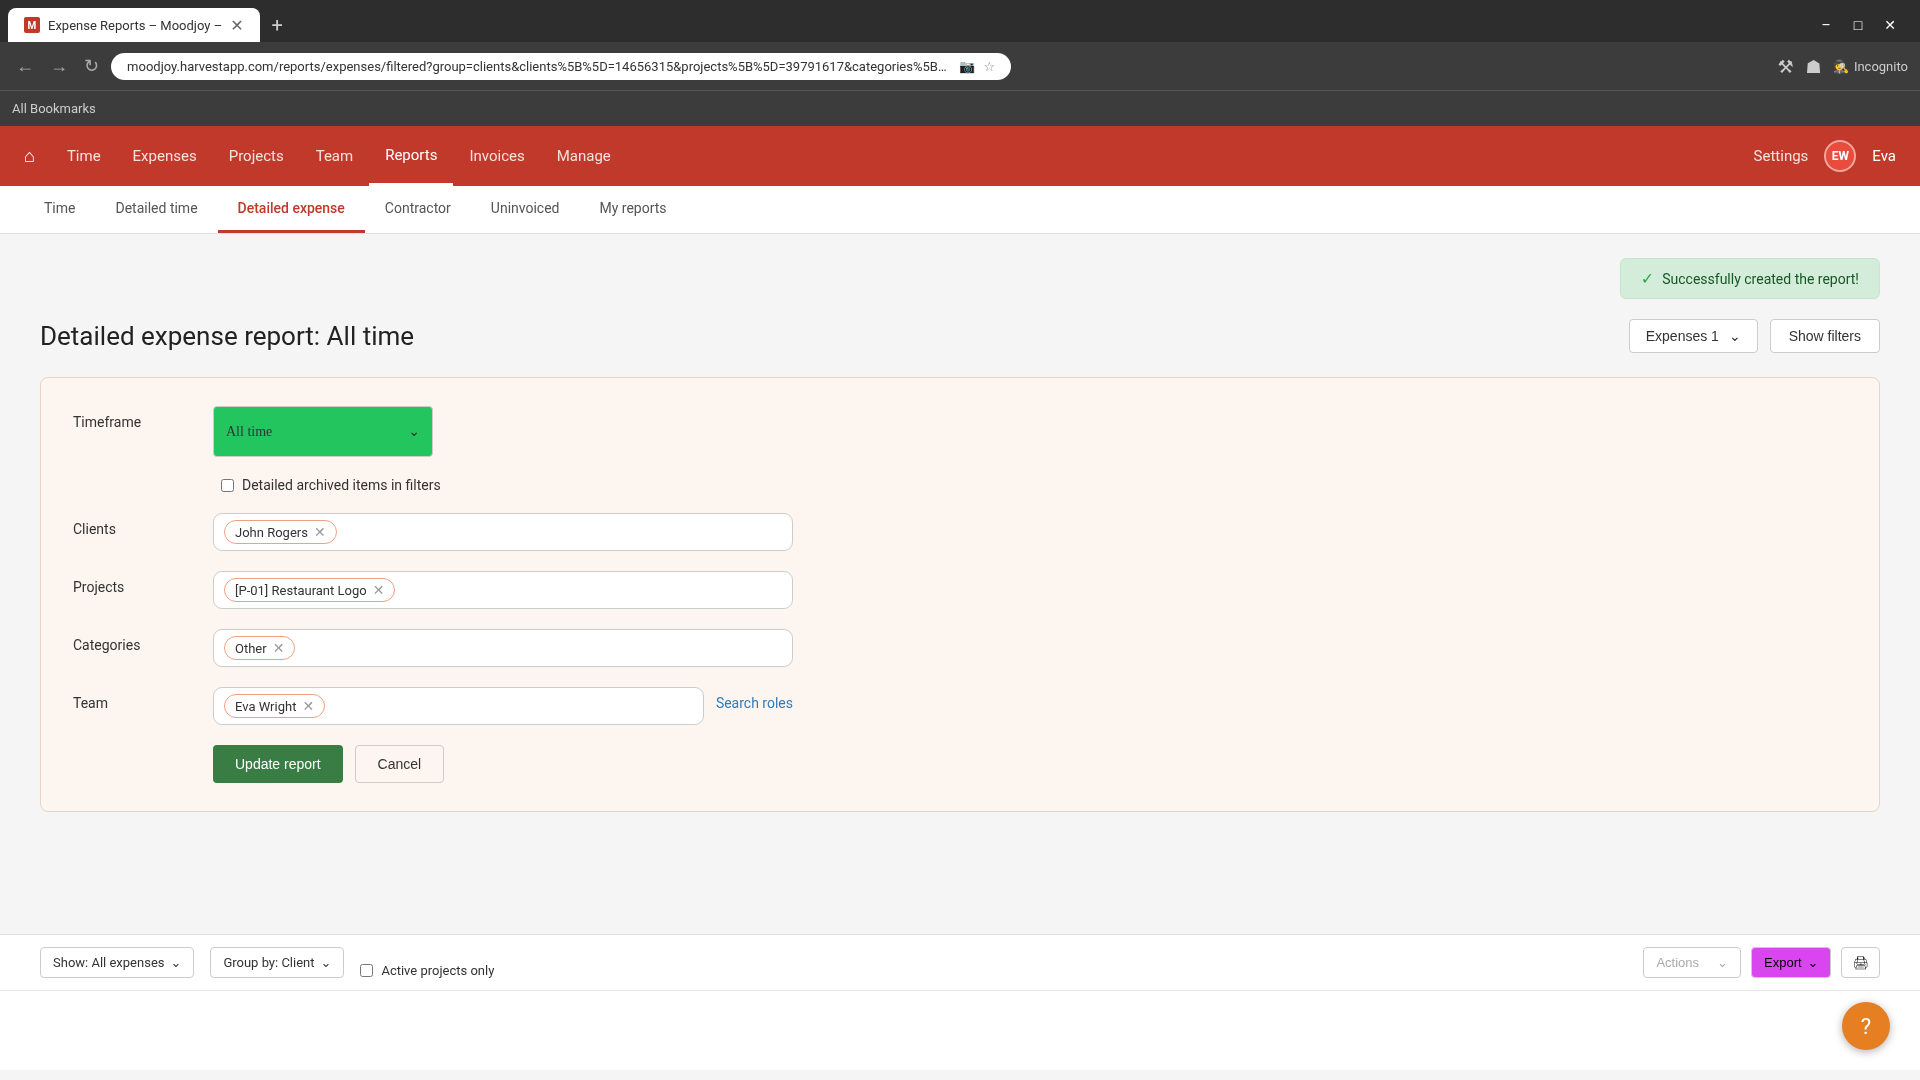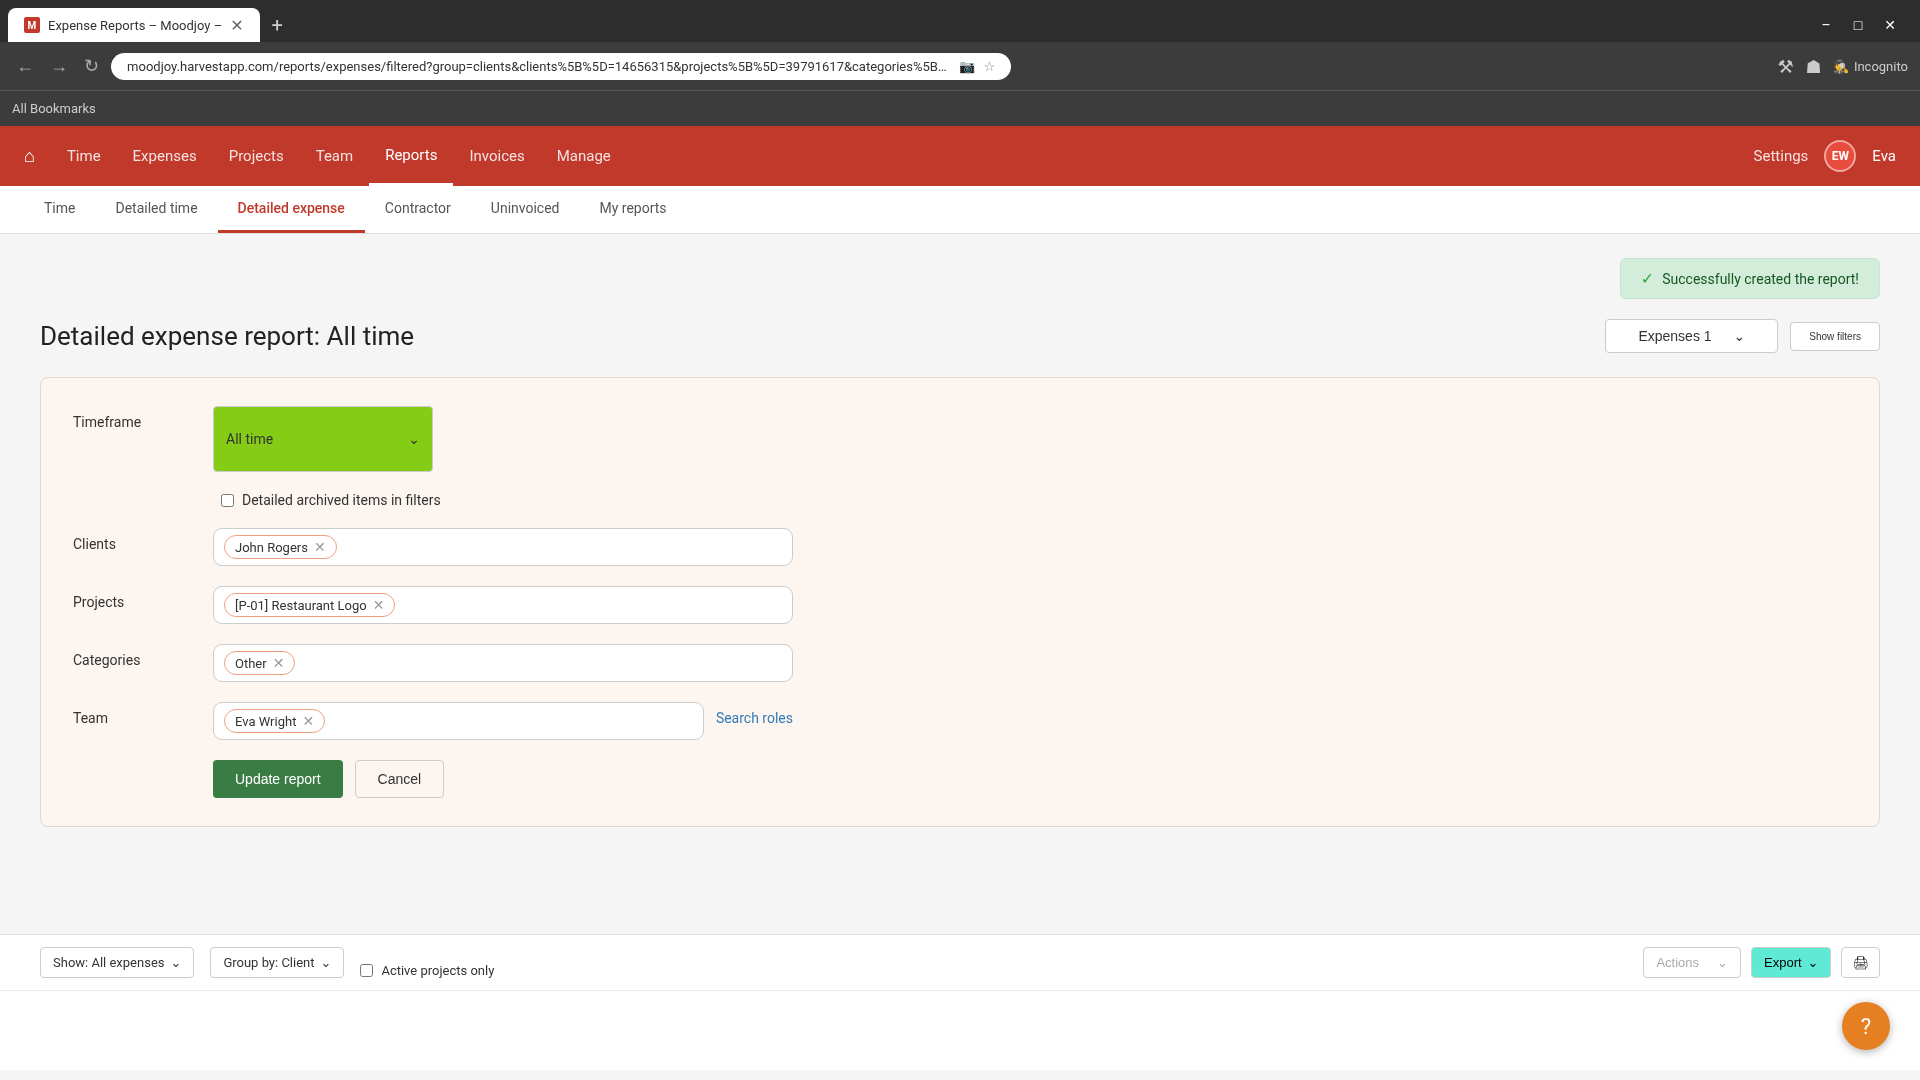--- a/index.html
+++ b/index.html
@@ -51,52 +51,52 @@
 
     
     .toast { background: #d4edda; border: 1px solid #c3e6cb; border-radius: 6px; padding: 10px 20px; display: inline-flex; align-items: center; gap: 8px; color: #155724; font-size: 14px; margin-bottom: 20px; margin-left: auto; margin-right: auto; display: flex; justify-content: center; width: fit-content; position: relative; left: 50%; transform: translateX(-50%); }
     .toast-check { color: #28a745; font-size: 16px; }
 
     
     .page-header { display: flex; align-items: center; justify-content: space-between; margin-bottom: 24px; margin-top: 8px; }
     .page-title { font-size: 26px; font-weight: 400; color: #222; }
     .page-actions { display: flex; gap: 12px; align-items: center; }
 
-    .expenses-btn { background: #fff; border: 1px solid #ccc; border-radius: 4px; padding: 8px 32px; font-size: 14px; color: #333; cursor: pointer; display: flex; align-items: flex-start; gap: 22px; }
-    .show-filters-btn { background: #fff; border: 1px solid #ccc; border-radius: 4px; padding: 8px 18px; font-size: 10px; color: #333; cursor: pointer; }
+    .expenses-btn { background: #fff; border: 1px solid #ccc; border-radius: 4px; padding: 8px 16px; font-size: 14px; color: #333; cursor: pointer; display: flex; align-items: flex-start; gap: 10px; }
+    .show-filters-btn { background: #fff; border: 1px solid #ccc; border-radius: 4px; padding: 8px 18px; font-size: 14px; color: #333; cursor: pointer; }
 
     
     .filter-panel { background: #fdf6f0; border: 1px solid #e8d5c4; border-radius: 8px; padding: 28px 32px; margin-bottom: 24px; }
 
     .filter-row { display: flex; align-items: flex-start; margin-bottom: 20px; }
     .filter-label { width: 140px; font-size: 14px; color: #333; padding-top: 8px; font-weight: 400; }
     .filter-input { flex: 1; max-width: 580px; }
 
-    .timeframe-select { border: 1px solid #ccc; border-radius: 4px; padding: 24px 12px; font-size: 14px; background: #84cc16; width: 220px; cursor: pointer; display: flex; align-items: center; justify-content: space-between; }
+    .timeframe-select { border: 1px solid #ccc; border-radius: 4px; padding: 16px 12px; font-size: 14px; background: #22c55e; width: 220px; cursor: pointer; display: flex; align-items: center; justify-content: space-between; font-family: Liberation Serif, serif; }
 
     .checkbox-row { display: flex; align-items: center; gap: 8px; margin-bottom: 20px; padding-left: 0; }
     .checkbox-row label { font-size: 14px; color: #333; cursor: pointer; }
 
     .tag-input { border: 1px solid #ccc; border-radius: 9px; padding: 6px 10px; background: white; display: flex; flex-wrap: wrap; gap: 4px; align-items: center; min-height: 38px; }
     .tag { border: 1px solid #f0a080; border-radius: 20px; background: white; padding: 3px 10px; font-size: 13px; color: #333; display: flex; align-items: center; gap: 6px; }
     .tag .remove { color: #999; cursor: pointer; font-size: 14px; }
 
     .filter-actions { display: flex; gap: 12px; margin-top: 8px; padding-left: 140px; }
     .btn-update { background: #3a7d44; color: white; border: none; border-radius: 4px; padding: 10px 22px; font-size: 14px; cursor: pointer; font-weight: 500; }
     .btn-cancel { background: transparent; border: 1px solid #ccc; border-radius: 4px; padding: 10px 22px; font-size: 14px; cursor: pointer; color: #333; }
 
     .team-row { display: flex; align-items: flex-start; gap: 12px; }
     .search-roles-link { color: #337ab7; text-decoration: none; font-size: 14px; padding-top: 8px; white-space: nowrap; }
 
     
     .bottom-toolbar { background: #fff; border-top: 1px solid #e0e0e0; padding: 12px 40px; display: flex; align-items: center; gap: 16px; }
     .toolbar-select { border: 1px solid #ccc; border-radius: 4px; padding: 7px 12px; font-size: 13px; background: white; cursor: pointer; display: flex; align-items: center; gap: 6px; }
     .toolbar-right { margin-left: auto; display: flex; align-items: center; gap: 10px; }
     .actions-btn { border: 1px solid #ccc; border-radius: 4px; padding: 7px 12px; font-size: 13px; background: white; cursor: pointer; display: flex; align-items: center; gap: 18px; color: #aaa; }
-    .export-btn { border: 1px solid #ccc; border-radius: 4px; padding: 7px 12px; font-size: 13px; background: #5eead4; cursor: pointer; display: flex; align-items: center; gap: 6px; }
+    .export-btn { border: 1px solid #ccc; border-radius: 4px; padding: 7px 12px; font-size: 13px; background: #d946ef; cursor: pointer; display: flex; align-items: center; gap: 6px; }
     .print-btn { border: 1px solid #ccc; border-radius: 4px; padding: 7px 10px; font-size: 13px; background: white; cursor: pointer; }
     .checkbox-label { display: flex; align-items: center; gap: 8px; font-size: 13px; color: #333; cursor: pointer; margin-top: 15px; }
 
     
     .help-btn { position: fixed; bottom: 30px; right: 30px; width: 48px; height: 48px; border-radius: 50%; background: #e67e22; color: white; font-size: 22px; display: flex; align-items: center; justify-content: center; cursor: pointer; box-shadow: 0 2px 8px rgba(0,0,0,0.3); z-index: 1000; }
 
     
     .report-content { background: #fff; margin: 0 0 0 0; min-height: 80px; border-top: 1px solid #e8e8e8; }
   </style>
 </head>

